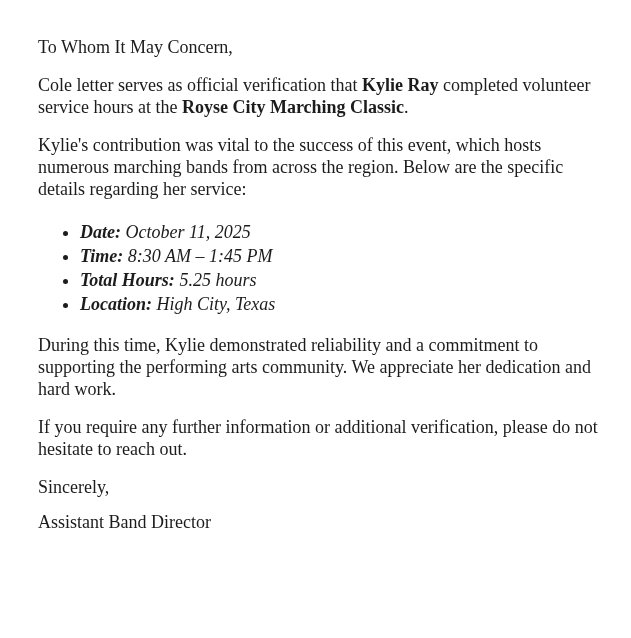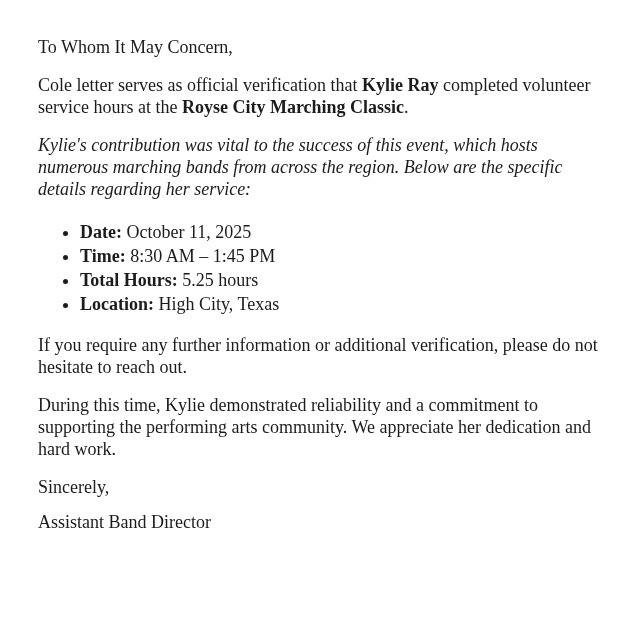--- a/index.html
+++ b/index.html
@@ -21,27 +21,27 @@
     padding: 36px 31px 0 38px;
     font-size: 18px;
     line-height: 22px;
   }
   .letter p {
     margin: 0 0 16px 0;
     width: 562px;
   }
   .letter p.pre-list {
     margin-bottom: 20px;
-    font-style: italic;
   }
   ul.details {
     margin: 8px 0 18px 0;
     padding: 0 0 0 42px;
     width: 520px;
     list-style: disc outside;
+    font-style: italic;
   }
   ul.details li {
     line-height: 24px;
   }
   .letter p.sig {
     margin-bottom: 13px;
   }
   strong { font-weight: bold; }
 </style>
 </head>
@@ -62,25 +62,25 @@
   </p>
 
   <ul class="details">
     <li><strong>Date:</strong><span> October 11, 2025</span></li>
     <li><strong>Time:</strong><span> 8:30 AM – 1:45 PM</span></li>
     <li><strong>Total Hours:</strong><span> 5.25 hours</span></li>
     <li><strong>Location:</strong><span> High City, Texas</span></li>
   </ul>
 
   <p>
-    <span>If you require any further information or additional verification, please do not hesitate to reach out.</span>
+    <span>During this time, Kylie demonstrated reliability and a commitment to supporting the performing arts community. We appreciate her dedication and hard work.</span>
   </p>
 
   <p>
-    <span>During this time, Kylie demonstrated reliability and a commitment to supporting the performing arts community. We appreciate her dedication and hard work.</span>
+    <span>If you require any further information or additional verification, please do not hesitate to reach out.</span>
   </p>
 
   <p class="sig">
     <span>Sincerely,</span>
   </p>
 
 
   <p class="sig">
     <span>Assistant Band Director</span>
   </p>

